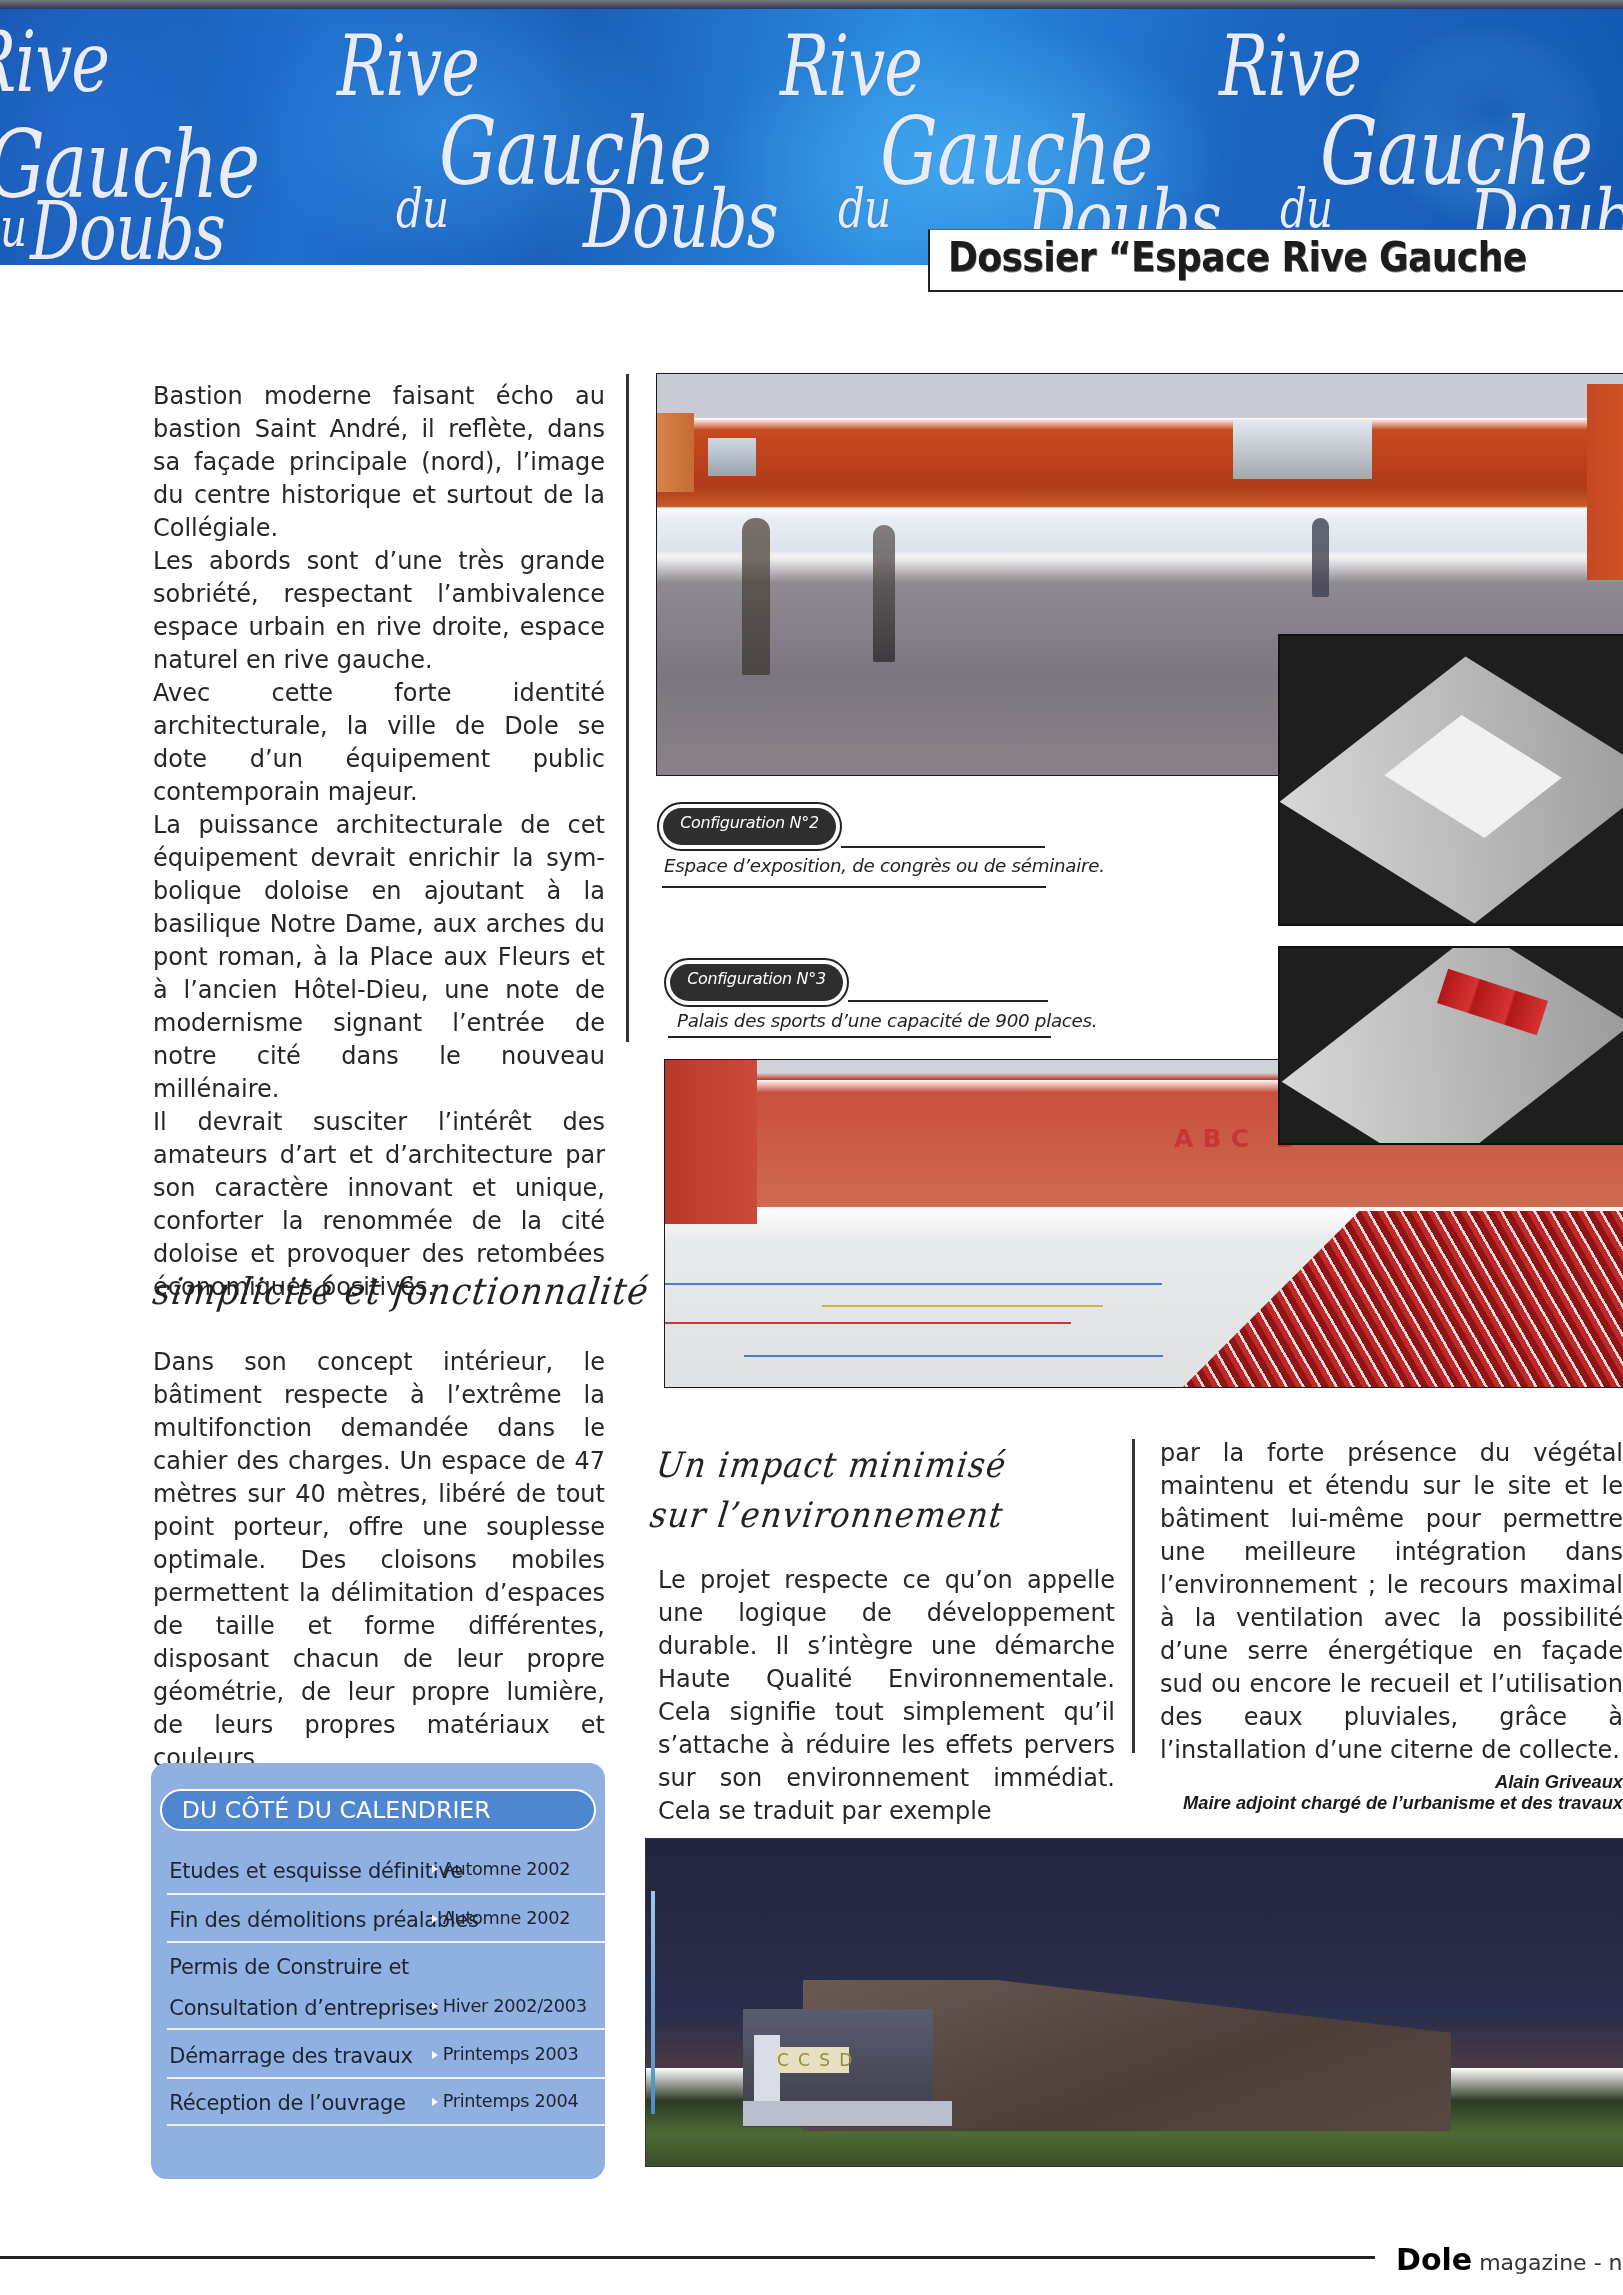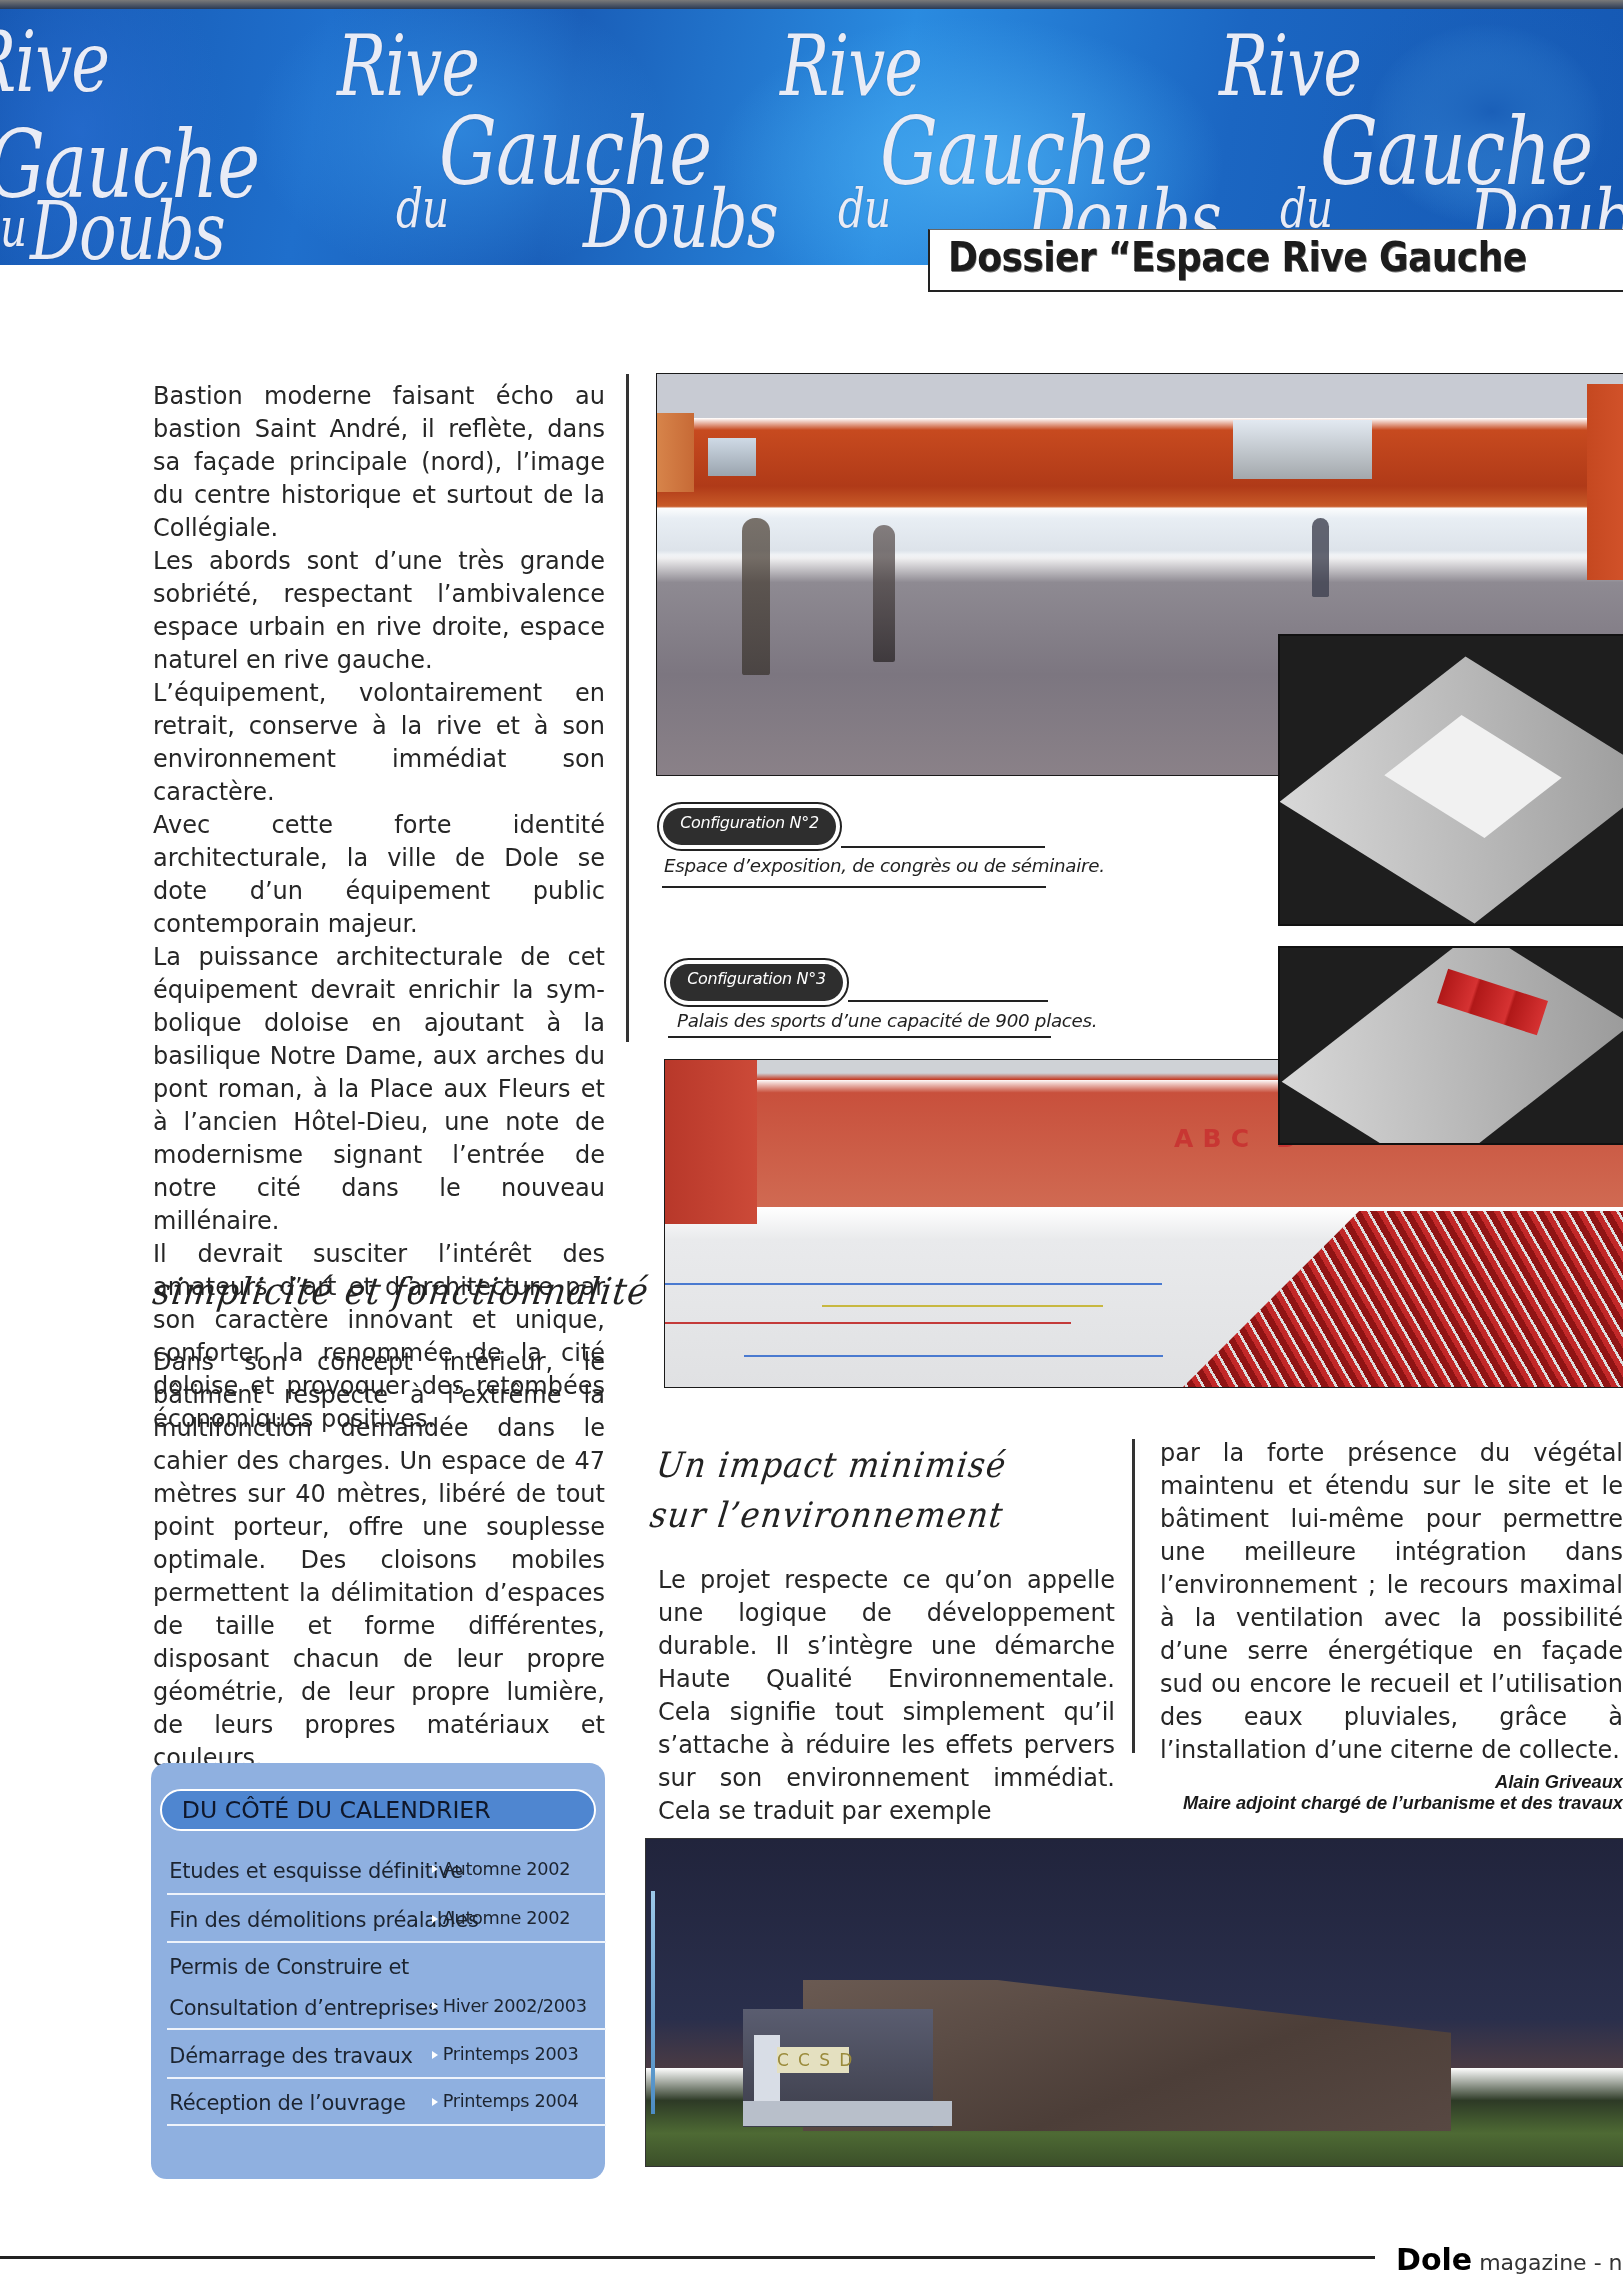--- a/index.html
+++ b/index.html
@@ -97,21 +97,21 @@
   .config-2 .config-pill{left:657px;top:802px;width:181px;height:45px;}
   .config-3 .config-pill{left:664px;top:958px;width:181px;height:45px;}
   .config-line{position:absolute;height:2px;background:#222;}
   .caption{position:absolute;font-family:"DejaVu Sans",sans-serif;font-style:italic;font-size:18.3px;color:#222;white-space:nowrap;letter-spacing:-0.3px;}
   .cap-2{left:664px;top:855px;}
   .cap-3{left:677px;top:1010px;}
 
   
   .calendar{position:absolute;left:151px;top:1763px;width:454px;height:416px;background:#8fb0e0;border-radius:15.7px;}
   .cal-title-wrap{position:absolute;left:9.2px;top:26px;width:436px;height:42px;border:2px solid #fff;border-radius:22px;background:#4f86d0;box-sizing:border-box;}
-  .cal-title{position:absolute;left:19.6px;top:5.2px;font-family:"DejaVu Sans",sans-serif;font-size:23.6px;color:#0f172a;letter-spacing:0px;white-space:nowrap;}
+  .cal-title{position:absolute;left:19.6px;top:5.2px;font-family:"DejaVu Sans",sans-serif;font-size:23.6px;color:#ffffff;letter-spacing:0px;white-space:nowrap;}
   .cal-row{position:absolute;left:15.7px;width:439px;border-bottom:2px solid #eef3fb;}
   .cal-label{position:absolute;left:2.6px;font-family:"DejaVu Sans",sans-serif;font-size:21px;color:#1c2430;white-space:nowrap;letter-spacing:-0.3px;}
   .cal-arrow{position:absolute;left:265px;width:0;height:0;border-top:4.6px solid transparent;border-bottom:4.6px solid transparent;border-left:6.5px solid #fff;}
   .cal-value{position:absolute;left:276px;font-family:"DejaVu Sans",sans-serif;font-size:17.7px;color:#1c2430;white-space:nowrap;letter-spacing:-0.3px;}
 
   
   .sig{position:absolute;right:0;font-family:"Liberation Sans",sans-serif;font-weight:bold;font-style:italic;color:#1a1a1a;white-space:nowrap;text-align:right;}
   .sig-name{top:1742px;font-size:18.3px;font-style:italic;}
   .sig-role{top:1762px;font-size:18.3px;}
 
@@ -147,21 +147,20 @@
   <span class="banner-word bw-doubs" style="left:1469px;top:173px;">Doubs</span>
 </div>
 
 <div class="dossier-box">
   <span class="dossier-title">Dossier “Espace Rive Gauche</span>
 </div>
 
 <div class="col-text left-col">
   <p>Bastion moderne faisant écho au bastion Saint André, il reflète, dans sa façade principale (nord), l’image du centre historique et surtout de la Collégiale.</p>
   <p>Les abords sont d’une très grande sobriété, respectant l’ambivalence espace urbain en rive droite, espace naturel en rive gauche.</p>
-  <p>L’équipement, volontairement en retrait, conserve à la rive et à son environnement immédiat son caractère.</p>
   <p>Avec cette forte identité architecturale, la ville de Dole se dote d’un équipement public contemporain majeur.</p>
   <p>La puissance architecturale de cet équipement devrait enrichir la sym-bolique doloise en ajoutant à la basilique Notre Dame, aux arches du pont roman, à la Place aux Fleurs et à l’ancien Hôtel-Dieu, une note de modernisme signant l’entrée de notre cité dans le nouveau millénaire.</p>
   <p>Il devrait susciter l’intérêt des amateurs d’art et d’architecture par son caractère innovant et unique, conforter la renommée de la cité doloise et provoquer des retombées économiques positives.</p>
 </div>
 
 <div class="rule-v rule-v1"></div>
 
 <div class="hand-heading h-simplicite">simplicité et fonctionnalité</div>
 
 <div class="col-text left-col-2">

